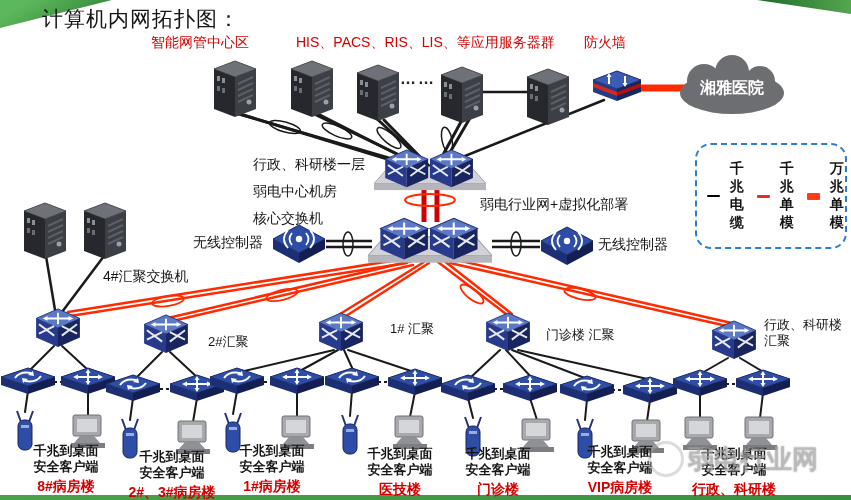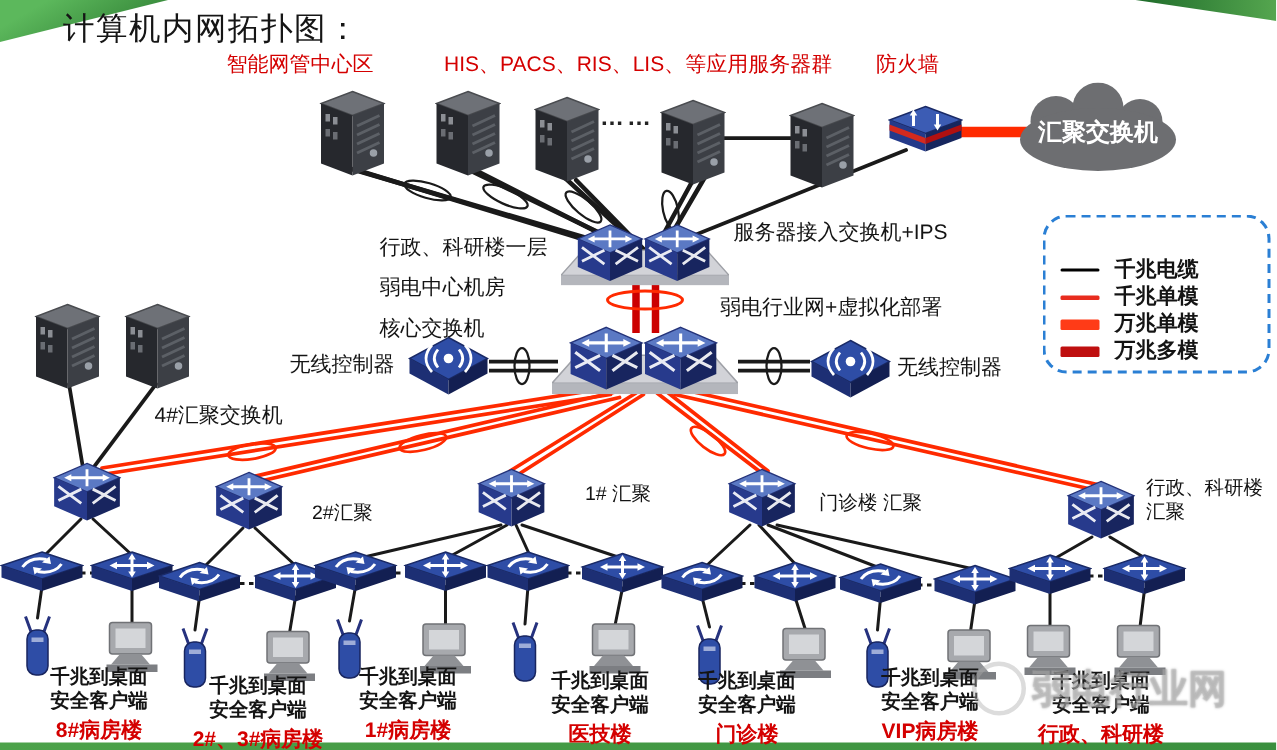--- a/index.html
+++ b/index.html
@@ -24,21 +24,21 @@
   .sm{font-size:13px;}
   .title{font-size:21px;color:#151515;letter-spacing:1px;}
   .grp{position:absolute;width:116px;text-align:center;z-index:4;}
   .grp .note{font-weight:bold;font-size:13px;color:#141414;line-height:16px;}
   .grp .bld{font-weight:bold;font-size:14px;color:#d40000;margin-top:3px;}
   .cloud-text{position:absolute;z-index:3;color:#fff;font-weight:bold;font-size:16px;
     width:112px;text-align:center;}
   
   .legend{position:absolute;left:695px;top:143px;width:152px;height:106px;z-index:4;
     border:2px dashed #2a7fd4;border-radius:16px;box-sizing:border-box;
-    display:flex;flex-direction:column;justify-content:flex-end;padding:4px 10px;}
+    display:flex;flex-direction:row;justify-content:flex-start;padding:4px 10px;}
   .lrow{display:flex;align-items:center;gap:10px;}
   .sw{display:inline-block;width:26px;border-radius:1px;}
   .sw1{height:2px;background:#000;}
   .sw2{height:3px;background:#e82c1e;}
   .sw3{height:7px;background:#bf0f0f;}
   .sw4{height:7px;background:#ff3b17;}
   .lrow span.t{font-weight:bold;font-size:14px;color:#141414;}
   
   .wm{position:absolute;left:648px;top:441px;z-index:6;display:flex;align-items:center;gap:4px;
       pointer-events:none;opacity:.75;}
@@ -273,21 +273,21 @@
   <div class="dev" style="left:83px;top:202px"><svg width="44" height="58">
         <use href="#sym-server"></use>
       </svg></div>
 
   <div class="dev" style="left:592px;top:70px"><svg width="50" height="32">
         <use href="#sym-fw"></use>
       </svg></div>
   <div class="dev" style="left:676px;top:55px"><svg width="112" height="62">
         <use href="#sym-cloud"></use>
       </svg></div>
-  <div class="cloud-text" style="left:676px;top:78px">汇聚交换机</div>
+  <div class="cloud-text" style="left:676px;top:78px">湘雅医院</div>
 
   <div class="dev" style="left:374px;top:146px"><svg width="112" height="49">
         <use href="#sym-pair"></use>
       </svg></div>
   <div class="dev" style="left:368px;top:214px"><svg width="124" height="54">
         <use href="#sym-pair"></use>
       </svg></div>
 
   <div class="dev" style="left:272px;top:224px"><svg width="54" height="42">
         <use href="#sym-wlc"></use>
@@ -399,21 +399,20 @@
       </svg></div>
 
   <div class="lbl title" style="left:42px;top:5px">计算机内网拓扑图：</div>
   <div class="lbl red" style="left:151px;top:34px">智能网管中心区</div>
   <div class="lbl red" style="left:296px;top:34px">HIS、PACS、RIS、LIS、等应用服务器群</div>
   <div class="lbl red" style="left:584px;top:34px">防火墙</div>
 
   <div class="lbl" style="left:253px;top:156px">行政、科研楼一层</div>
   <div class="lbl" style="left:253px;top:183px">弱电中心机房</div>
   <div class="lbl" style="left:253px;top:210px">核心交换机</div>
-  <div class="lbl" style="left:489px;top:146px">服务器接入交换机+IPS</div>
   <div class="lbl" style="left:480px;top:196px">弱电行业网+虚拟化部署</div>
   <div class="lbl" style="left:193px;top:234px">无线控制器</div>
   <div class="lbl" style="left:598px;top:236px">无线控制器</div>
 
   <div class="lbl" style="left:103px;top:268px">4#汇聚交换机</div>
   <div class="lbl sm" style="left:208px;top:333px">2#汇聚</div>
   <div class="lbl sm" style="left:390px;top:320px">1# 汇聚</div>
   <div class="lbl sm" style="left:546px;top:326px">门诊楼 汇聚</div>
   <div class="lbl sm" style="left:764px;top:316px">行政、科研楼</div>
   <div class="lbl sm" style="left:764px;top:332px">汇聚</div>

